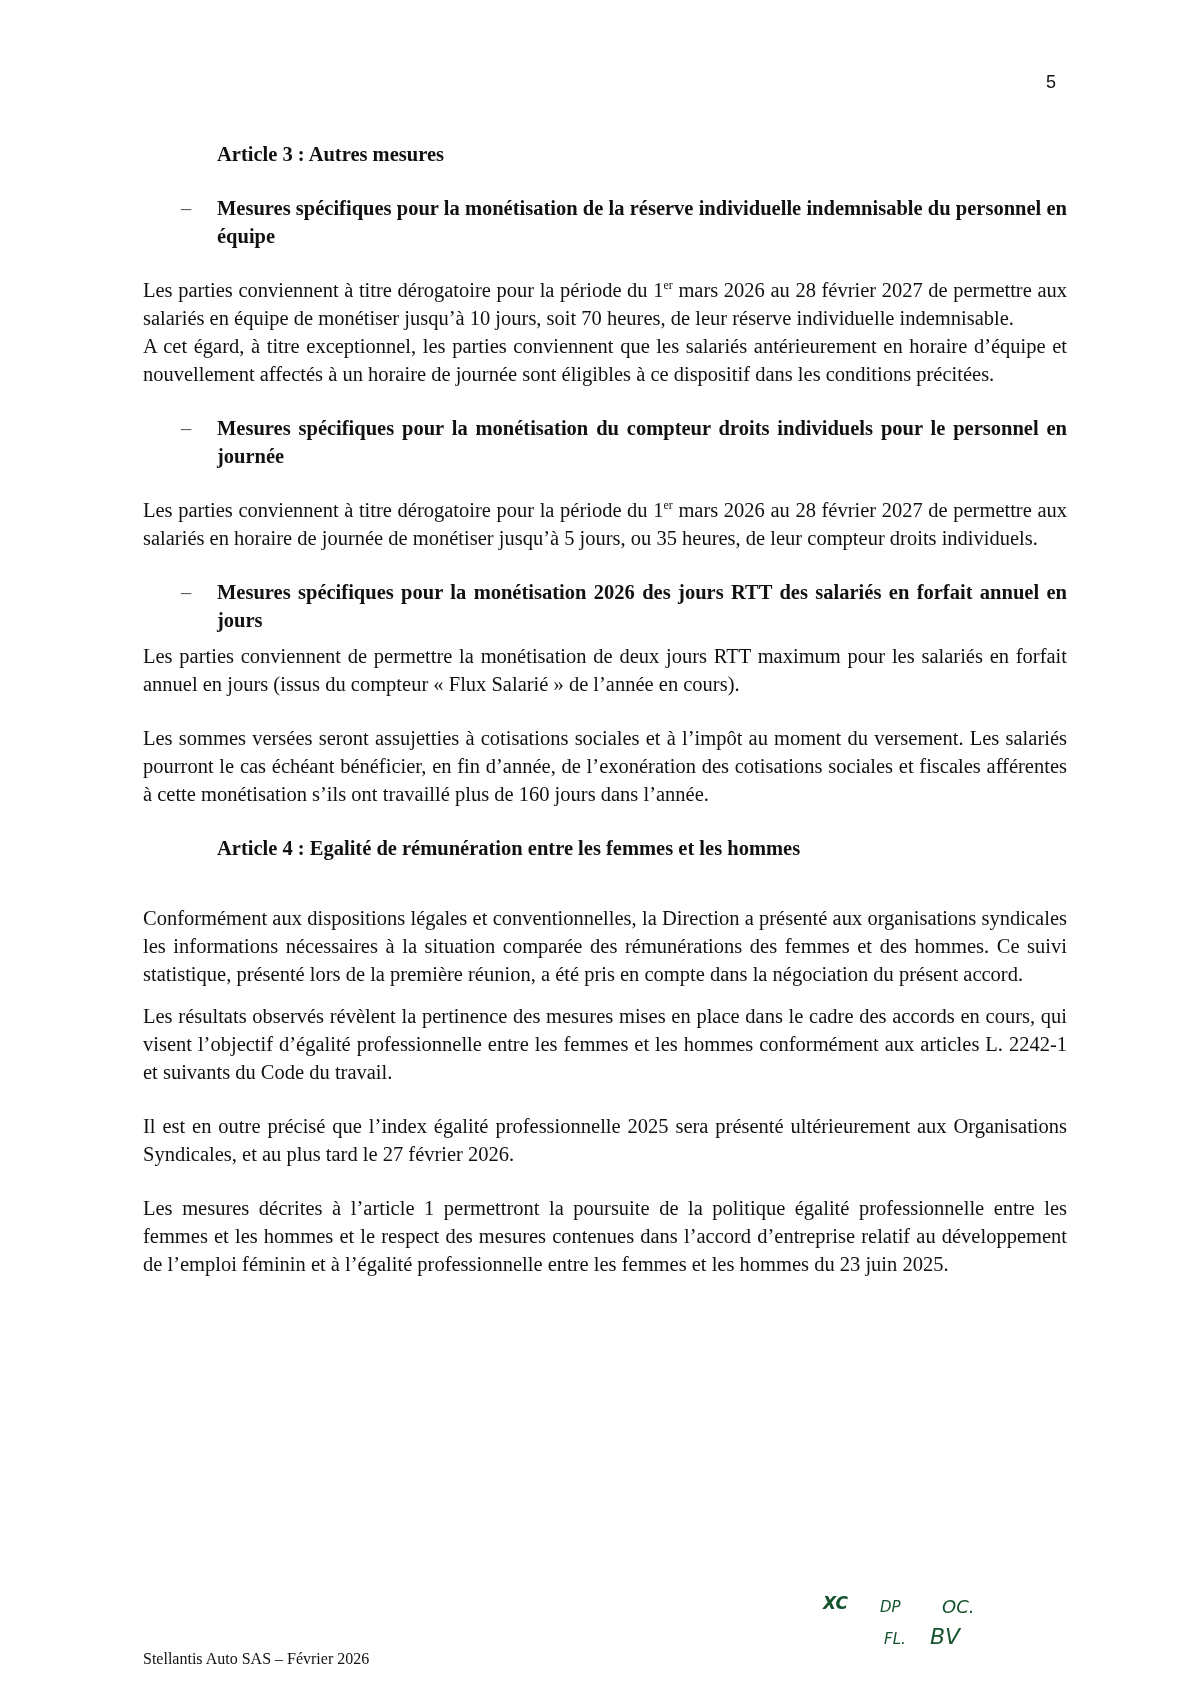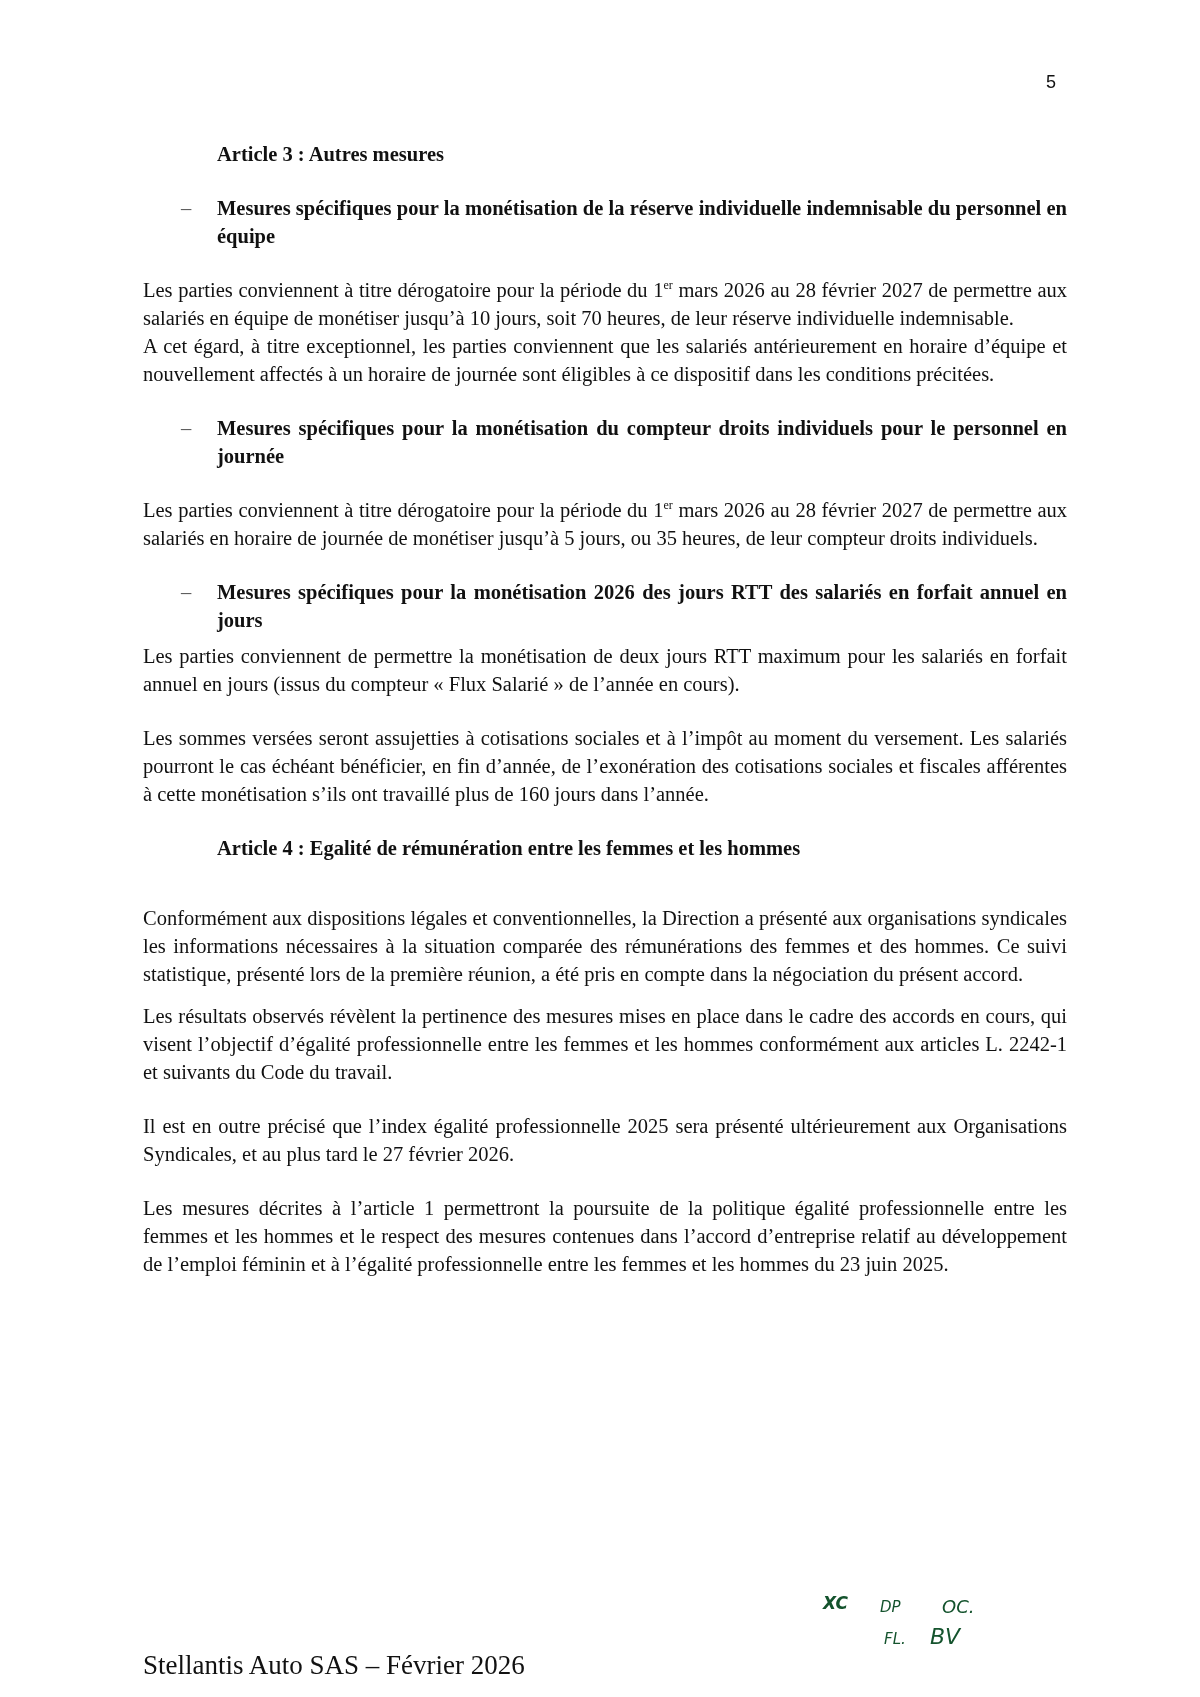--- a/index.html
+++ b/index.html
@@ -6,21 +6,21 @@
   body { width:1200px; height:1697px; position:relative; overflow:hidden;
          font-family:"Liberation Serif", serif; color:#111; }
   .page-num { position:absolute; top:72px; left:1046px; font-family:"Liberation Sans", sans-serif; font-size:18px; }
   .content { position:absolute; top:140px; left:143px; width:924px; font-size:20.5px; line-height:28px; }
   .h-article { font-weight:bold; margin:0 0 0 74px; }
   .bullet { display:flex; font-weight:bold; margin:0; }
   .bullet .dash { width:74px; padding-left:38px; box-sizing:border-box; font-weight:normal; color:#555; }
   .bullet .txt { flex:1; text-align:justify; }
   p { margin:0; text-align:justify; }
   sup { font-size:12px; line-height:0; vertical-align:8px; }
-  .footer { position:absolute; top:1650px; left:143px; font-size:27px; }
+  .footer { position:absolute; top:1650px; left:143px; font-size:16px; }
   .sig { position:absolute; font-family:"DejaVu Sans", sans-serif; color:#14532d; font-style:italic; }
 </style>
 </head>
 <body>
 
 <div class="page-num">5</div>
 
 <div class="content">
   <div class="h-article" style="margin-top:0;">Article 3 : Autres mesures</div>
 

